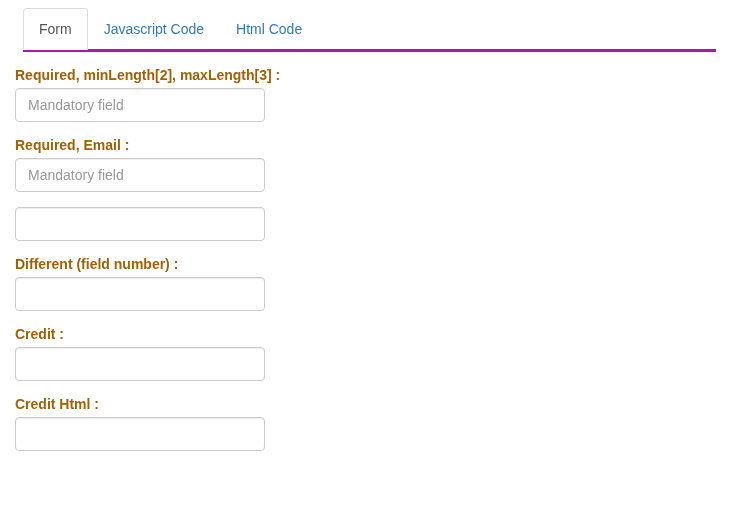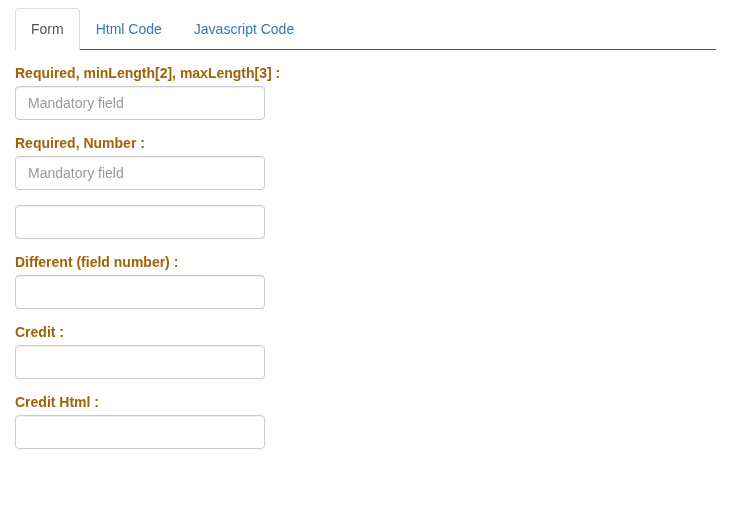--- a/index.html
+++ b/index.html
@@ -8,23 +8,23 @@
       padding: 0;
     }
     body {
       font-family: "Helvetica Neue", Helvetica, Arial, sans-serif;
       font-size: 14px;
       color: #333;
       background: #fff;
       padding: 0;
     }
     .tabs {
-      border-bottom: 1px solid #a21caf;
+      border-bottom: 3px solid #a21caf;
       display: flex;
-      margin-left: 15px;
+      margin-left: 23px;
       margin-right: 15px;
       margin-top: 8px;
     }
     .tab {
       padding: 10px 15px;
       margin-bottom: -1px;
       color: #337ab7;
       cursor: pointer;
       border: 1px solid transparent;
       border-radius: 4px 4px 0 0;
@@ -66,33 +66,33 @@
     }
     .form-input::placeholder {
       color: #999;
     }
   </style>
 </head>
 <body>
 
 <div class="tabs">
   <div class="tab active">Form</div>
+  <div class="tab">Javascript Code</div>
   <div class="tab">Html Code</div>
-  <div class="tab">Javascript Code</div>
 </div>
 
 <div class="form-container">
 
   <div class="form-group">
     <label class="form-label">Required, minLength[2], maxLength[3] :</label>
     <input type="text" class="form-input" placeholder="Mandatory field" style="">
   </div>
 
   <div class="form-group">
-    <label class="form-label">Required, Number :</label>
+    <label class="form-label">Required, Email :</label>
     <input type="text" class="form-input" placeholder="Mandatory field" style="">
   </div>
 
   <div class="form-group">
     <input type="text" class="form-input" placeholder="" style="">
   </div>
 
   <div class="form-group">
     <label class="form-label">Different (field number) :</label>
     <input type="text" class="form-input" placeholder="" style="">

